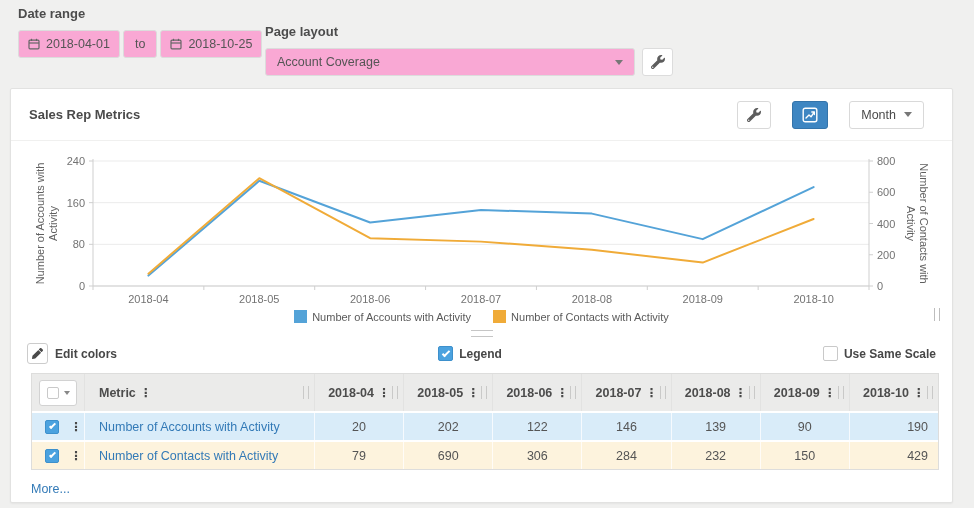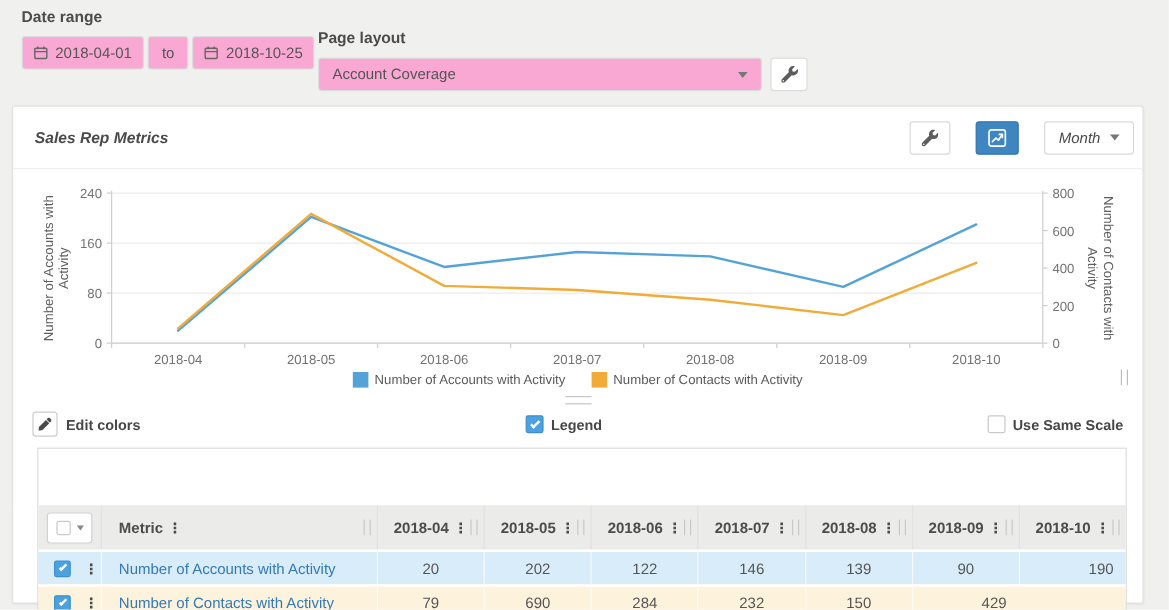--- a/index.html
+++ b/index.html
@@ -27,21 +27,21 @@
   .icon-btn {
     width: 31px; height: 28px; display: flex; align-items: center; justify-content: center;
     background: #fff; border: 1px solid #dcdcdc; border-radius: 3px; cursor: pointer; margin-left: 4px;
   }
 
   .panel {
     position: absolute; left: 10px; top: 88px; width: 943px; height: 415px;
     background: #fff; border: 1px solid #e2e2e1; border-radius: 2px;
     box-shadow: 0 1px 2px rgba(0,0,0,.05);
   }
-  .panel-header { height: 52px; display: flex; align-items: center; padding: 0 7px 0 18px; border-bottom: 1px solid #f0f0ef; font-style: italic; }
+  .panel-header { height: 52px; display: flex; align-items: center; padding: 0 28px 0 18px; border-bottom: 1px solid #f0f0ef; }
   .panel-title { font-size: 13px; font-weight: bold; flex: 1; }
   .panel-actions { display: flex; gap: 21px; align-items: center; }
   .pbtn {
     height: 28px; border: 1px solid #d9d9d9; border-radius: 3px; background: #fff;
     display: flex; align-items: center; justify-content: center;
     font-size: 12.5px; color: #4a4a4a; cursor: pointer;
   }
   .pbtn-wrench { width: 34px; }
   .pbtn-chart  { width: 36px; background: #3e86c2; border-color: #3474aa; }
   .pbtn-month  { padding: 0 11px; gap: 8px; }
@@ -64,21 +64,21 @@
                 display: flex; align-items: center; justify-content: center; margin-right: 7px; }
   .cb { width: 15px; height: 15px; border-radius: 2px; margin-right: 6px;
         display: inline-flex; align-items: center; justify-content: center; }
   .cb-checked { background: #4ba2df; border: 1px solid #3d90cc; }
   .cb-empty   { background: #fff; border: 1px solid #c9c9c9; }
   .checkmark { width: 8px; height: 4px; border-left: 2px solid #fff; border-bottom: 2px solid #fff;
                transform: rotate(-45deg); margin-top: -2px; }
 
   .metrics-table { margin: 0 13px 0 20px; border: 1px solid #dddddc; font-size: 12.5px; }
   .trow { display: grid; grid-template-columns: 52px 230px repeat(7, 1fr); }
-  .thead { background: #ebebea; margin-top: 47px; }
+  .thead { background: #ebebea; }
   .th { height: 37px; display: flex; align-items: center; justify-content: center;
         font-weight: bold; color: #4c4c4c; position: relative; border-left: 1px solid #e2e2e1; cursor: pointer; }
   .th:first-child { border-left: none; }
   .th-metric { justify-content: flex-start; padding-left: 14px; }
   .resize-grip { position: absolute; right: 5px; top: 12px; width: 6px; height: 13px;
                  border-left: 1px solid #c9c9c8; border-right: 1px solid #c9c9c8; cursor: col-resize; }
   .select-all-btn { width: 38px; height: 26px; background: #fff; border: 1px solid #d2d2d2; border-radius: 3px;
                     display: flex; align-items: center; justify-content: center; gap: 5px; cursor: pointer; }
   .mini-cb { width: 12px; height: 12px; background: #fff; border: 1px solid #c9c9c9; border-radius: 2px; }
   .mini-caret { width: 0; height: 0; border-left: 3.5px solid transparent; border-right: 3.5px solid transparent; border-top: 4.5px solid #888; }
@@ -319,20 +319,21 @@
           <span class="row-cb">
             <span class="checkmark"></span>
           </span>
           <span class="dots">⋮</span>
         </div>
         <div class="cell cell-metric">
           <a class="metric-link">Number of Contacts with Activity</a>
         </div>
         <div class="cell">79</div>
         <div class="cell">690</div>
+        <div class="cell">306</div>
         <div class="cell">284</div>
         <div class="cell">232</div>
         <div class="cell">150</div>
         <div class="cell cell-last">429</div>
       </div>
     </div>
 
   <a class="more-link">More...</a>
 </div>
 

